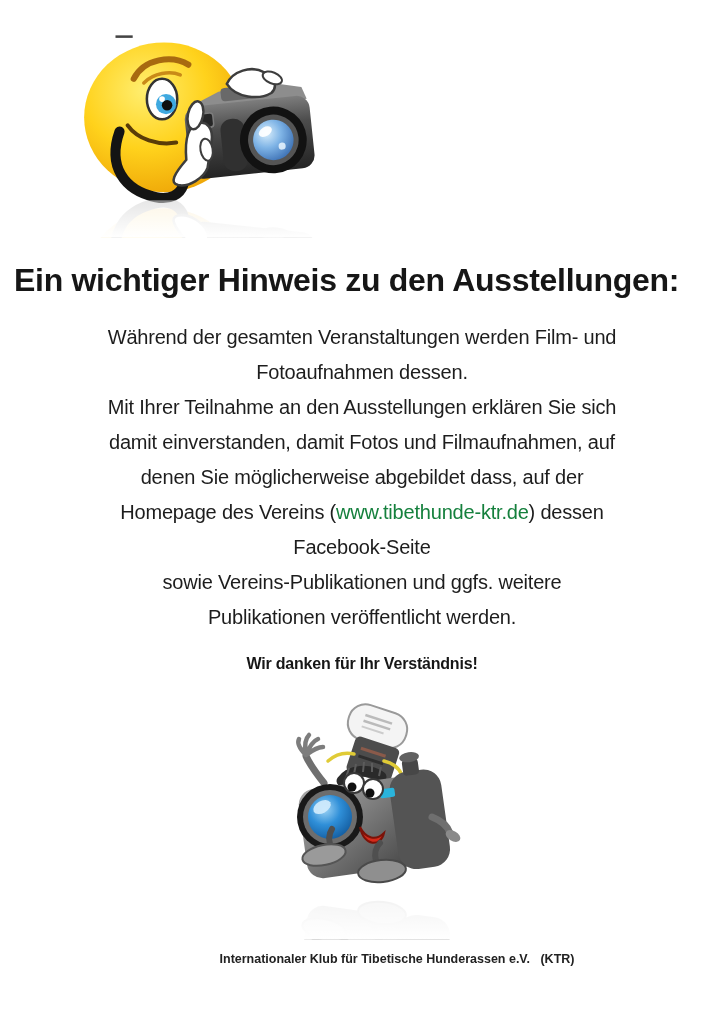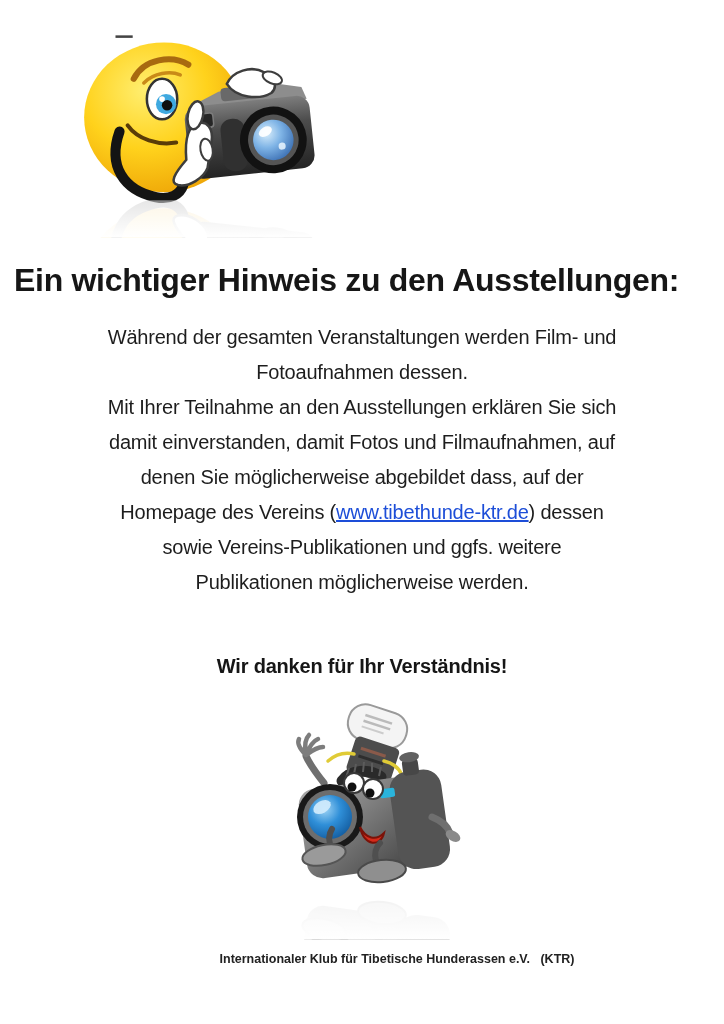--- a/index.html
+++ b/index.html
@@ -39,30 +39,29 @@
     width: 100%;
     text-align: center;
     font-size: 20px;
     line-height: 35px;
     letter-spacing: -0.2px;
     color: #1d1d1d;
     margin-top: 41px;
   }
   .notice .nline { white-space: nowrap; }
   a.doc-link {
-    color: #1d4ed8;
-    text-decoration: underline;
+    color: #15803d;
     cursor: pointer;
   }
   .thanks {
     position: absolute;
     left: 0; top: 655px;
     width: 100%;
     text-align: center;
-    font-size: 20px;
+    font-size: 16px;
     font-weight: bold;
     letter-spacing: -0.2px;
     color: #161616;
   }
   .footer {
     position: absolute;
     left: 0; top: 952px;
     width: 100%;
     text-align: center;
     font-size: 12.5px;
@@ -139,22 +138,23 @@
 
   <h1 class="heading">Ein wichtiger Hinweis zu den Ausstellungen:</h1>
 
   <div class="notice">
     <div class="nline">Während der gesamten Veranstaltungen werden Film- und</div>
     <div class="nline">Fotoaufnahmen dessen.</div>
     <div class="nline">Mit Ihrer Teilnahme an den Ausstellungen erklären Sie sich</div>
     <div class="nline">damit einverstanden, damit Fotos und Filmaufnahmen, auf</div>
     <div class="nline">denen Sie möglicherweise abgebildet dass, auf der</div>
     <div class="nline"><span>Homepage des Vereins (</span><a class="doc-link">www.tibethunde-ktr.de</a><span>) dessen</span></div>
+    <div class="nline">Facebook-Seite</div>
     <div class="nline">sowie Vereins-Publikationen und ggfs. weitere</div>
-    <div class="nline">Publikationen möglicherweise werden.</div>
+    <div class="nline">Publikationen veröffentlicht werden.</div>
   </div>
 
   <div class="thanks">Wir danken für Ihr Verständnis!</div>
 
   <div class="clipart-bottom">
     <svg width="200" height="242" viewBox="0 0 200 240" xmlns="http://www.w3.org/2000/svg">
       <defs>
         <linearGradient id="g-body2" x1="0" y1="0" x2="1" y2="1">
           <stop offset="0%" stop-color="#ababab"></stop>
           <stop offset="55%" stop-color="#6b6b6b"></stop>

